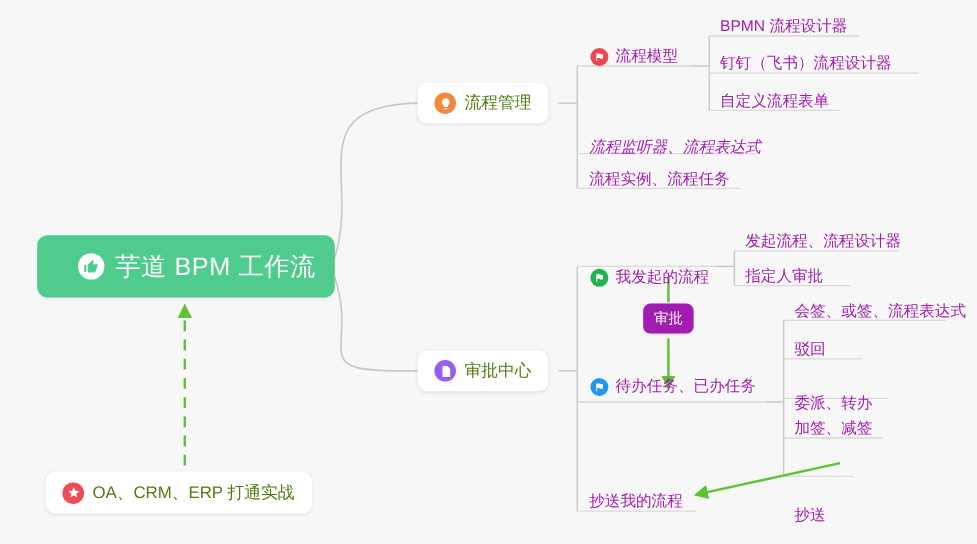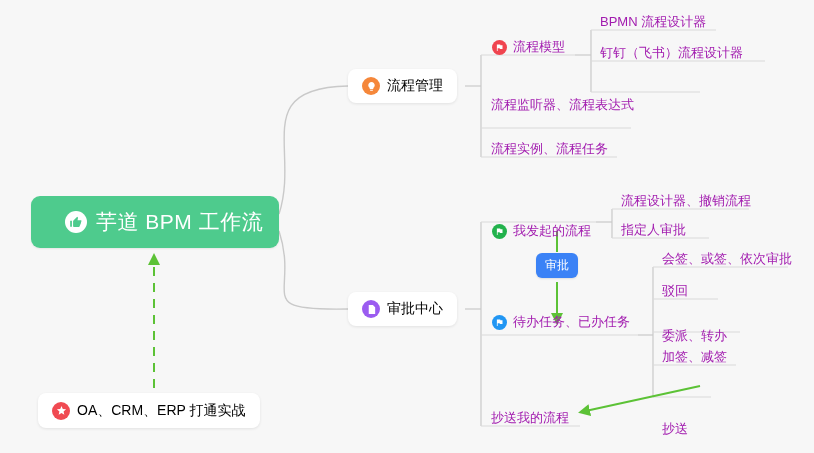--- a/index.html
+++ b/index.html
@@ -25,33 +25,33 @@
   .root-label { color:#ffffff; font-size:21px; letter-spacing:.5px; white-space:nowrap; }
 
   
   .pill {
     position:absolute; background:#ffffff; border-radius:8px;
     display:flex; align-items:center; gap:7px;
     padding:0 14px; height:34px;
     box-shadow:0 1px 3px rgba(0,0,0,.09);
     white-space:nowrap;
   }
-  .pill .txt { font-size:14px; color:#000000; }
+  .pill .txt { font-size:14px; color:#4d7c0f; }
 
   
   .leaf {
     position:absolute; display:flex; align-items:center; gap:6px;
     white-space:nowrap; padding-bottom:3px;
   }
   .leaf .txt { font-size:13px; color:#a21caf; }
 
   
   .badge {
     position:absolute; left:536px; top:253px;
-    background:#3b82f6; border-radius:6px;
+    background:#a21caf; border-radius:6px;
     padding:4px 9px; color:#fff; font-size:12px;
     box-shadow:0 1px 2px rgba(0,0,0,.10);
   }
 
   
   .ic { width:18px; height:18px; border-radius:50%; display:inline-flex;
         align-items:center; justify-content:center; flex:0 0 auto; }
   .ic svg { display:block; }
   .ic-lg { width:22px; height:22px; }
   .ic-sm { width:15px; height:15px; }
@@ -139,22 +139,25 @@
     </span>
     <span class="txt">流程模型</span>
   </div>
 
   <div class="leaf" style="left:600px; top:13px;">
     <span class="txt">BPMN 流程设计器</span>
   </div>
   <div class="leaf" style="left:600px; top:44px;">
     <span class="txt">钉钉（飞书）流程设计器</span>
   </div>
-
-  <div class="leaf" style="left:491px; top:96px;">
+  <div class="leaf" style="left:600px; top:75px;">
+    <span class="txt">自定义流程表单</span>
+  </div>
+
+  <div class="leaf" style="left:491px; top:114px;font-style:italic;">
     <span class="txt">流程监听器、流程表达式</span>
   </div>
   <div class="leaf" style="left:491px; top:140px;">
     <span class="txt">流程实例、流程任务</span>
   </div>
 
   <div class="pill" style="left:348px; top:292px;">
     <span class="ic" style="background:#9B5CF0;">
       <svg width="11" height="11" viewBox="0 0 24 24" fill="#ffffff">
         <path d="M6 2h9l5 5v15H6V2zm2 8h8v1.6H8V10zm0 3.4h8V15H8v-1.6zM8 17h5v1.6H8V17z"></path>
@@ -165,41 +168,41 @@
 
   <div class="leaf" style="left:492px; top:222px;">
     <span class="ic ic-sm" style="background:#22B24C;">
       <svg width="9" height="9" viewBox="0 0 24 24" fill="#ffffff">
         <path d="M14.4 6L14 4H5v17h2v-7h5.6l.4 2h7V6z"></path>
       </svg>
     </span>
     <span class="txt">我发起的流程</span>
   </div>
   <div class="leaf" style="left:621px; top:192px;">
-    <span class="txt">流程设计器、撤销流程</span>
+    <span class="txt">发起流程、流程设计器</span>
   </div>
   <div class="leaf" style="left:621px; top:221px;">
     <span class="txt">指定人审批</span>
   </div>
 
   <div class="badge">
     <span>审批</span>
   </div>
 
   <div class="leaf" style="left:492px; top:313px;">
     <span class="ic ic-sm" style="background:#2196F3;">
       <svg width="9" height="9" viewBox="0 0 24 24" fill="#ffffff">
         <path d="M14.4 6L14 4H5v17h2v-7h5.6l.4 2h7V6z"></path>
       </svg>
     </span>
     <span class="txt">待办任务、已办任务</span>
   </div>
 
   <div class="leaf" style="left:662px; top:250px;">
-    <span class="txt">会签、或签、依次审批</span>
+    <span class="txt">会签、或签、流程表达式</span>
   </div>
   <div class="leaf" style="left:662px; top:282px;">
     <span class="txt">驳回</span>
   </div>
   <div class="leaf" style="left:662px; top:315px;margin-top:12px;">
     <span class="txt">委派、转办</span>
   </div>
   <div class="leaf" style="left:662px; top:348px;">
     <span class="txt">加签、减签</span>
   </div>

